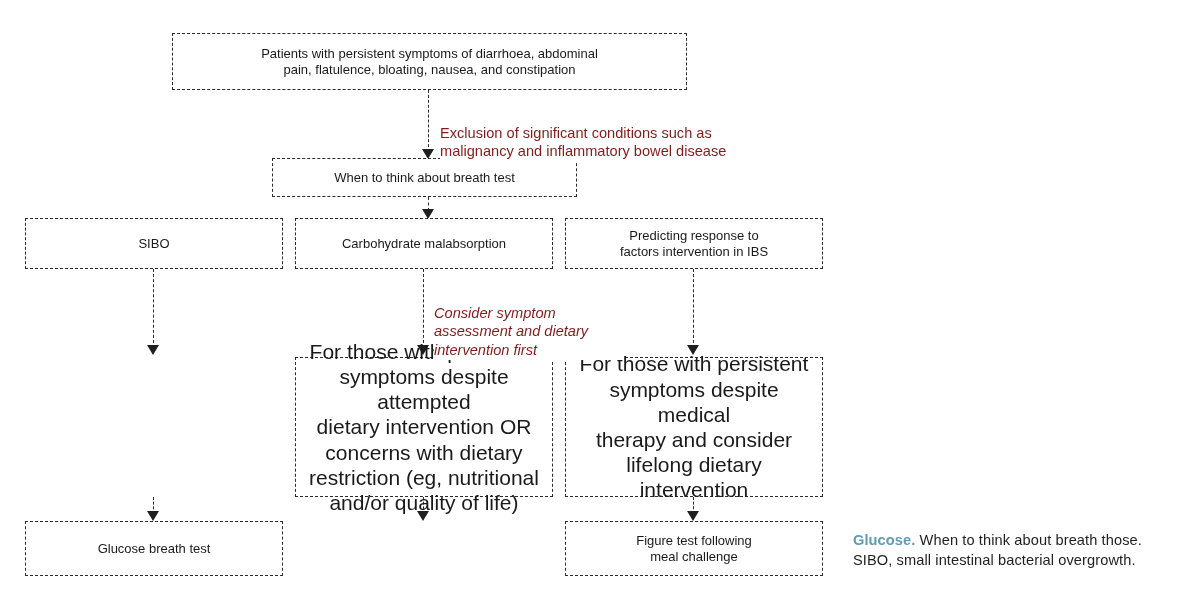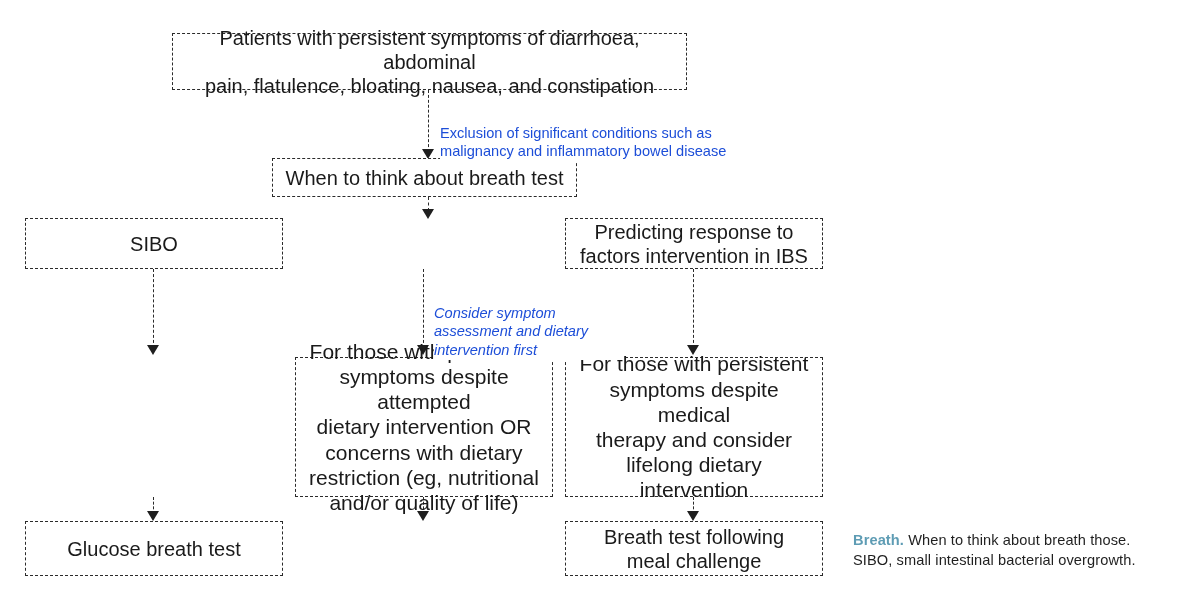--- a/index.html
+++ b/index.html
@@ -33,21 +33,21 @@
     line-height: 1.20;
     z-index: 3;
   }
   .node .txt {
     display: block;
     padding: 0 8px;
     white-space: pre-line;
   }
 
   
-  .f17 { font-size: 20px; }
+  .f17 { font-size: 13px; }
   .f16 { font-size: 21px; }
   .f14 { font-size: 14.6px; }
 
   
   .vline {
     position: absolute;
     width: 0;
     border-left: 1.7px dashed #2b2b2b;
     z-index: 1;
   }
@@ -57,21 +57,21 @@
     height: 0;
     border-left: 6.5px solid transparent;
     border-right: 6.5px solid transparent;
     border-top: 10px solid #1f1f1f;
     z-index: 2;
   }
 
   
   .annot {
     position: absolute;
-    color: #1d4ed8;
+    color: #7f1d1d;
     line-height: 1.28;
     white-space: pre-line;
     z-index: 4;
     background: #ffffff;
   }
   .annot.left   { text-align: left; }
 
   
   .caption {
     position: absolute;
@@ -106,20 +106,23 @@
     <span class="txt">When to think about breath test</span>
   </div>
 
   <div class="vline" style="left:428px; top:197px; height:14px;"></div>
   <div class="arrowhead" style="left:422px; top:209px;"></div>
 
   <div class="node f17" style="left:25px; top:218px; width:258px; height:51px;">
     <span class="txt">SIBO</span>
   </div>
 
+  <div class="node f17" style="left:295px; top:218px; width:258px; height:51px;">
+    <span class="txt">Carbohydrate malabsorption</span>
+  </div>
 
   <div class="node f17" style="left:565px; top:218px; width:258px; height:51px;">
     <span class="txt">Predicting response to
 factors intervention in IBS</span>
   </div>
 
   <div class="vline" style="left:153px; top:269px; height:79px;"></div>
   <div class="arrowhead" style="left:147px; top:345px;"></div>
 
   <div class="vline" style="left:423px; top:269px; height:79px;"></div>
@@ -159,24 +162,24 @@
 
   <div class="vline" style="left:693px; top:497px; height:17px;"></div>
   <div class="arrowhead" style="left:687px; top:511px;"></div>
 
   <div class="node f17" style="left:25px; top:521px; width:258px; height:55px;">
     <span class="txt">Glucose breath test</span>
   </div>
 
 
   <div class="node f17" style="left:565px; top:521px; width:258px; height:55px;">
-    <span class="txt">Breath test following
+    <span class="txt">Figure test following
 meal challenge</span>
   </div>
 
   <div class="caption" style="left:853px; top:531px; width:335px;">
     <div>
-      <span class="figlabel" style="color: rgb(94, 156, 180);">Breath.</span><span> When to think about breath those.</span>
+      <span class="figlabel" style="color: rgb(94, 156, 180);">Glucose.</span><span> When to think about breath those.</span>
     </div>
     <div>SIBO, small intestinal bacterial overgrowth.</div>
   </div>
 
 </div>
 
 </body></html>

